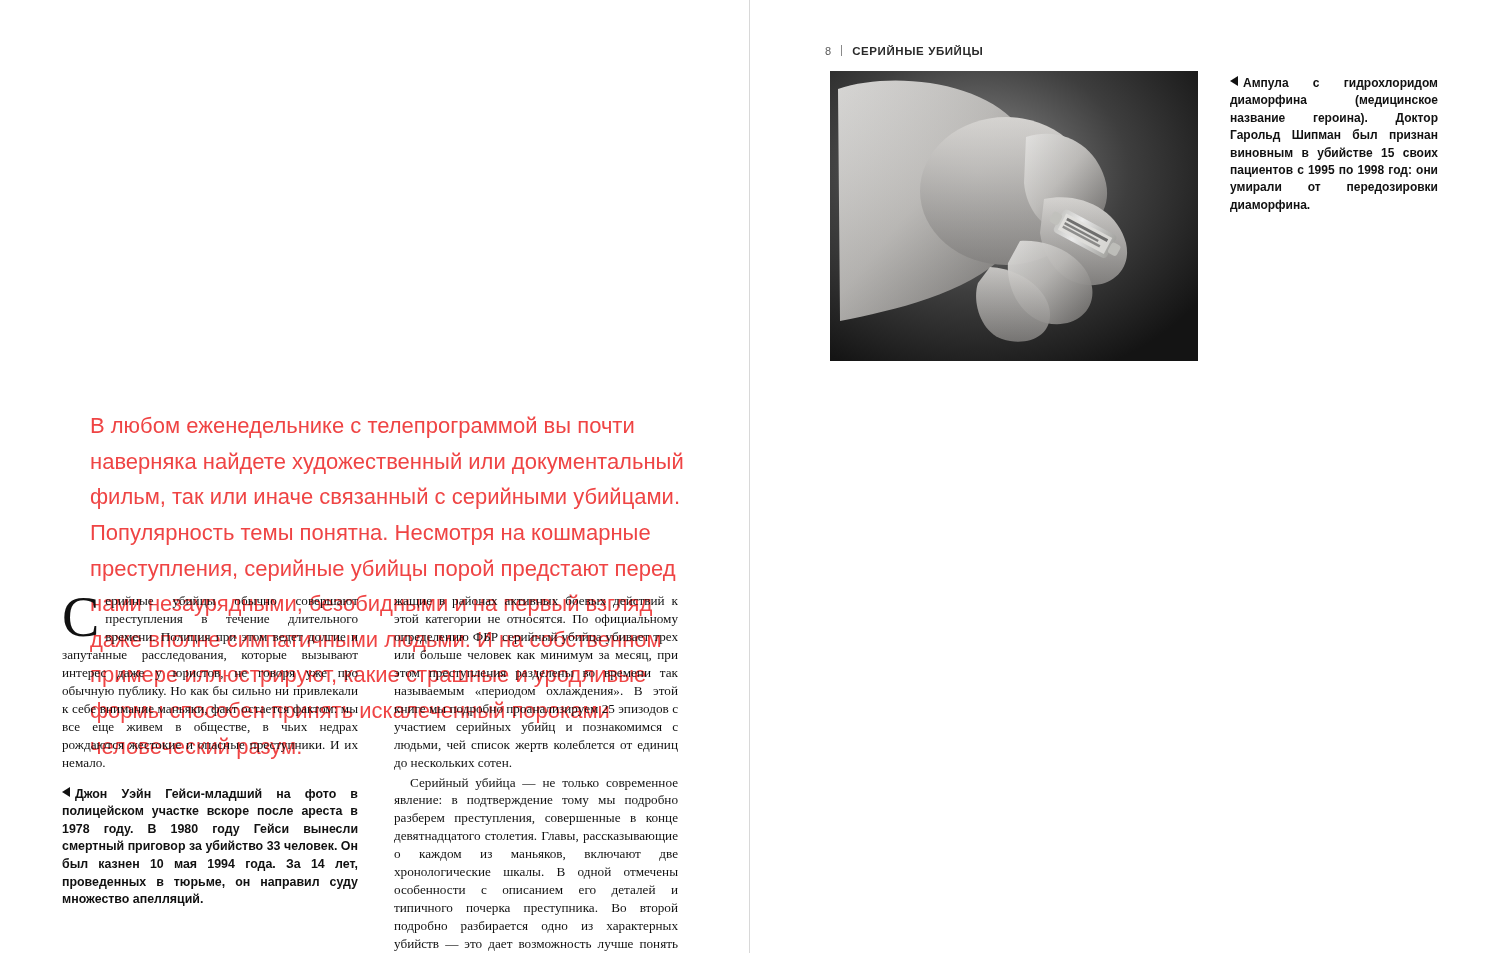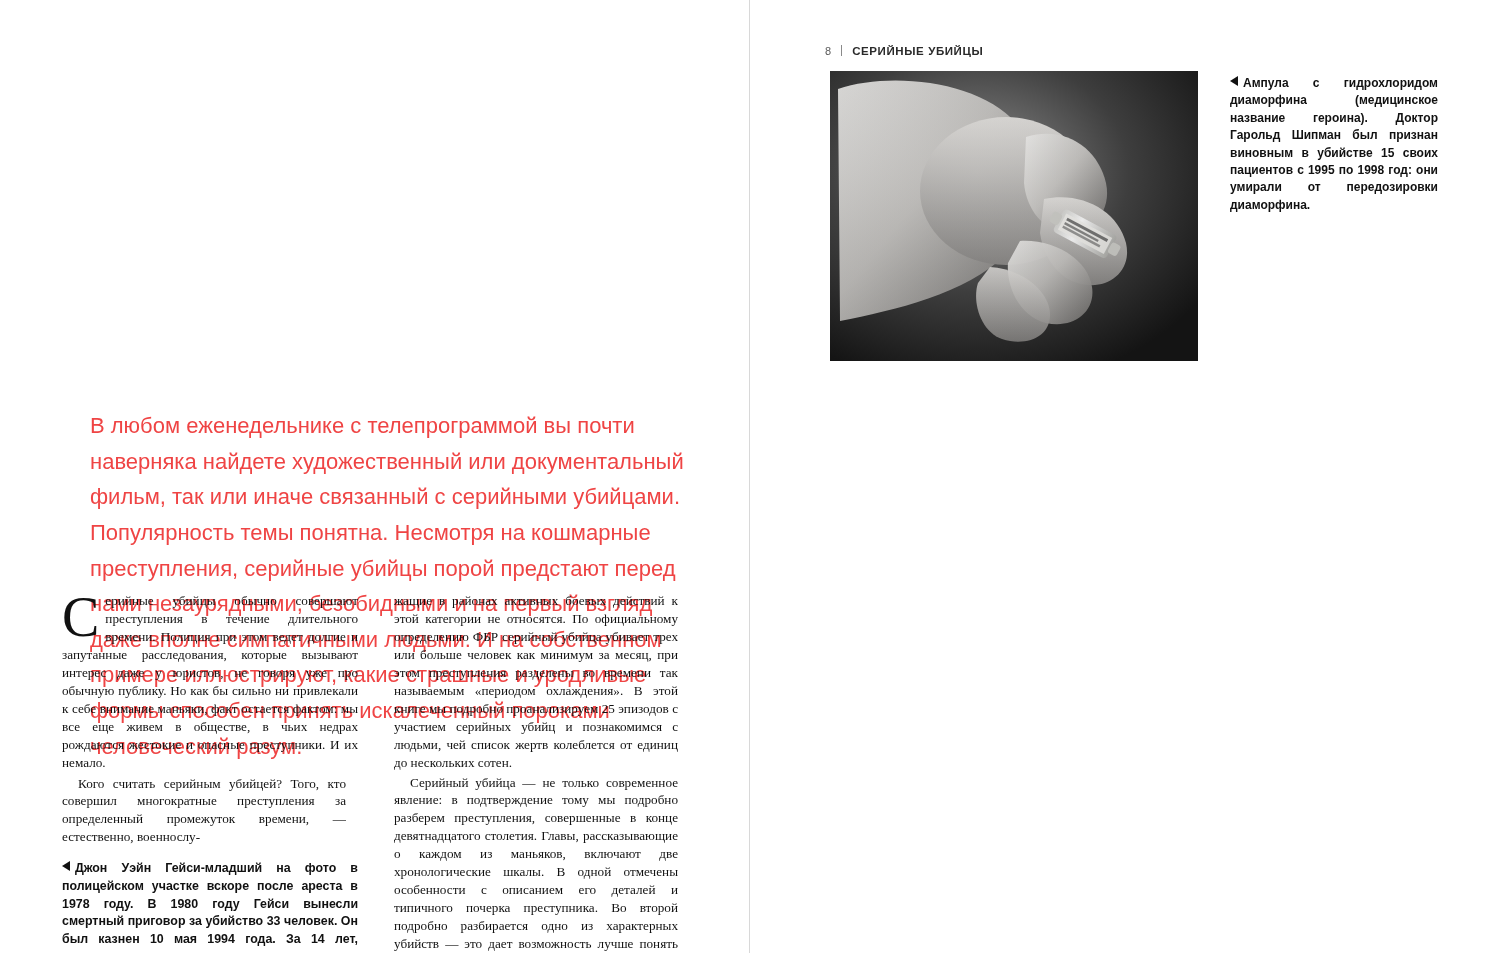--- a/index.html
+++ b/index.html
@@ -181,21 +181,20 @@
   <div class="page-left">
 
 
     <div class="standfirst">В любом еженедельнике с телепрограммой вы почти наверняка найдете художественный или документальный фильм, так или иначе связанный с серийными убийцами. Популярность темы понятна. Несмотря на кошмарные преступления, серийные убийцы порой предстают перед нами незаурядными, безобидными и на первый взгляд даже вполне симпатичными людьми. И на собственном примере иллюстрируют, какие страшные и уродливые формы способен принять искалеченный пороками человеческий разум.</div>
 
     <div class="cols-left">
       <div class="col">
         <p class="dropcap-para">
           <span class="dropcap">С</span><span>ерийные убийцы обычно совершают преступления в течение длительного времени. Полиция при этом ведет долгие и запутанные расследования, которые вызывают интерес даже у юристов, не говоря уже про обычную публику. Но как бы сильно ни привлекали к себе внимание маньяки, факт остается фактом: мы все еще живем в обществе, в чьих недрах рождаются жестокие и опасные преступники. И их немало.</span>
         </p>
-        <p class="body-text" style="text-indent:16px;margin-top:3px">Кого считать серийным убийцей? Того, кто совершил многократные преступления за определенный промежуток времени, — естественно, военнослу-</p>
         <p class="caption-left"><span class="tri"></span><span>Джон Уэйн Гейси-младший на фото в полицейском участке вскоре после ареста в 1978 году. В 1980 году Гейси вынесли смертный приговор за убийство 33 человек. Он был казнен 10 мая 1994 года. За 14 лет, проведенных в тюрьме, он направил суду множество апелляций.</span></p>
       </div>
       <div class="col second">
         <p class="body-text">жащие в районах активных боевых действий к этой категории не относятся. По официальному определению ФБР серийный убийца убивает трех или больше человек как минимум за месяц, при этом преступления разделены во времени так называемым «периодом охлаждения». В этой книге мы подробно проанализируем 25 эпизодов с участием серийных убийц и познакомимся с людьми, чей список жертв колеблется от единиц до нескольких сотен.</p>
         <p class="body-text">Серийный убийца — не только современное явление: в подтверждение тому мы подробно разберем преступления, совершенные в конце девятнадцатого столетия. Главы, рассказывающие о каждом из маньяков, включают две хронологические шкалы. В одной отмечены особенности с описанием его деталей и типичного почерка преступника. Во второй подробно разбирается одно из характерных убийств — это дает возможность лучше понять мотивы убийцы и его психологическое состояние.</p>
       </div>
     </div>
   </div>
 
   <div class="page-right">

